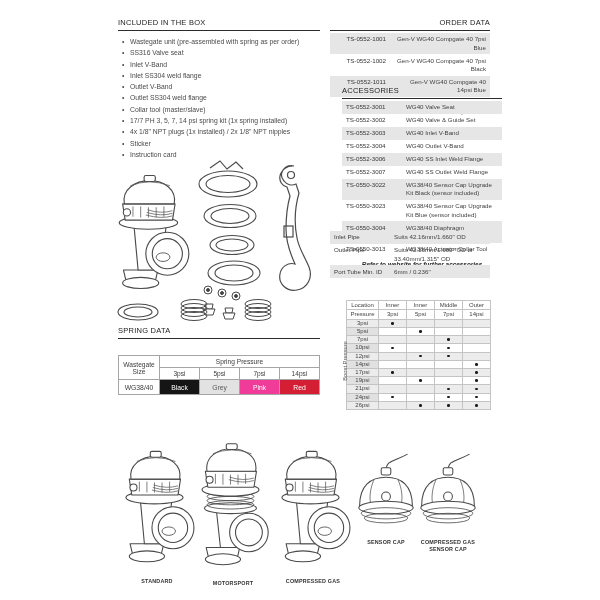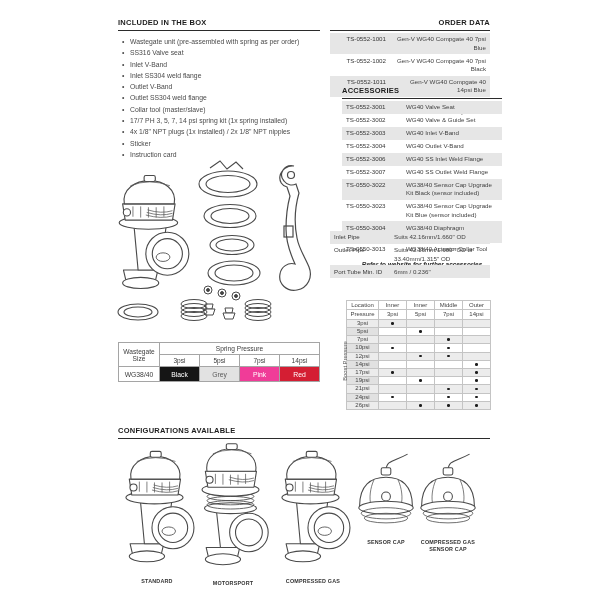--- a/index.html
+++ b/index.html
@@ -1,18 +1,18 @@
 <!DOCTYPE html>
 <html><head>
 <meta charset="utf-8">
 <style>
   html,body{margin:0;padding:0;background:#fff;}
   #page{position:relative;width:600px;height:600px;background:#fff;overflow:hidden;
         font-family:"Liberation Sans", sans-serif;color:#3d3d3d;}
-  .sec-h{font-size:7.5px;font-weight:bold;letter-spacing:.25px;color:#1c1c1c;
+  .sec-h{font-size:7.5px;font-weight:normal;letter-spacing:.25px;color:#1c1c1c;
          border-bottom:1.5px solid #2b2b2b;padding-bottom:3px;text-transform:uppercase;}
   
   #inc-sec{position:absolute;left:118px;top:18px;width:202px;}
   #inc-sec ul{list-style:none;margin:5px 0 0 4px;padding:0;}
   #inc-sec li{position:relative;padding-left:8px;font-size:6.8px;line-height:11.3px;color:#4a4a4a;}
   #inc-sec li::before{content:"\2022";position:absolute;left:0;color:#4a4a4a;}
   
   .rsec{position:absolute;left:330px;width:160px;}
   #order-sec{top:18px;text-align:right;} #acc-sec{top:86px;margin-left:12px;} #inst-sec{top:229px;}
   .dtable{width:100%;border-collapse:collapse;margin-top:2px;}
@@ -281,20 +281,21 @@
           </tr>
           <tr class="odd">
             <td>Port Tube Min. ID</td>
             <td>6mm / 0.236"</td>
           </tr>
         </tbody>
       </table>
   </div>
 
   <div id="spring-sec">
+    <div class="sec-h">SPRING DATA</div>
     <table id="spring-tbl">
       <tbody>
         <tr>
           <th class="wg-col" rowspan="2">Wastegate Size</th>
           <th colspan="4">Spring Pressure</th>
         </tr>
         <tr id="spring-pressures">
             <th>3psi</th>
             <th>5psi</th>
             <th>7psi</th>
@@ -412,23 +413,20 @@
             <td class="boost-label">26psi</td>
             <td></td>
             <td><span class="dot"></span></td>
             <td><span class="dot"></span></td>
             <td><span class="dot"></span></td>
           </tr>
         </tbody>
     </table>
   </div>
 
-  <div id="conf-sec">
-    <div class="sec-h">CONFIGURATIONS AVAILABLE</div>
-  </div>
 
   <div class="fig" id="fig-standard">
     <svg width="84" height="126" viewBox="0 0 100 150">
         <use href="#sym-wg"></use>
       </svg>
     <div class="fig-cap">STANDARD</div>
   </div>
   <div class="fig" id="fig-motorsport">
     <svg width="84" height="134" viewBox="0 0 100 160">
         <use href="#sym-wg-moto"></use>

